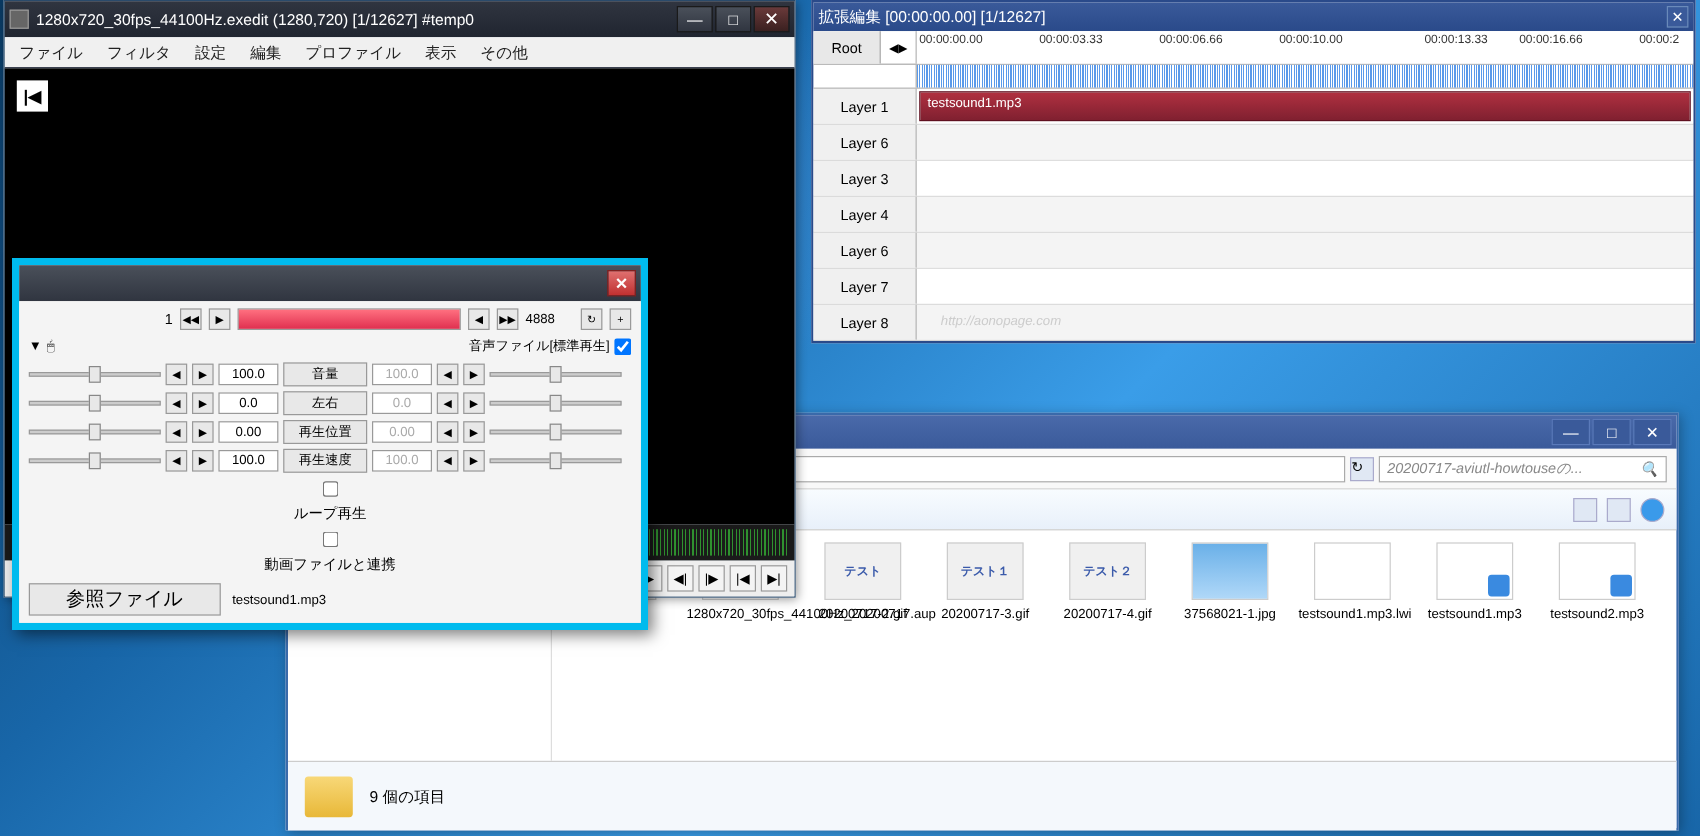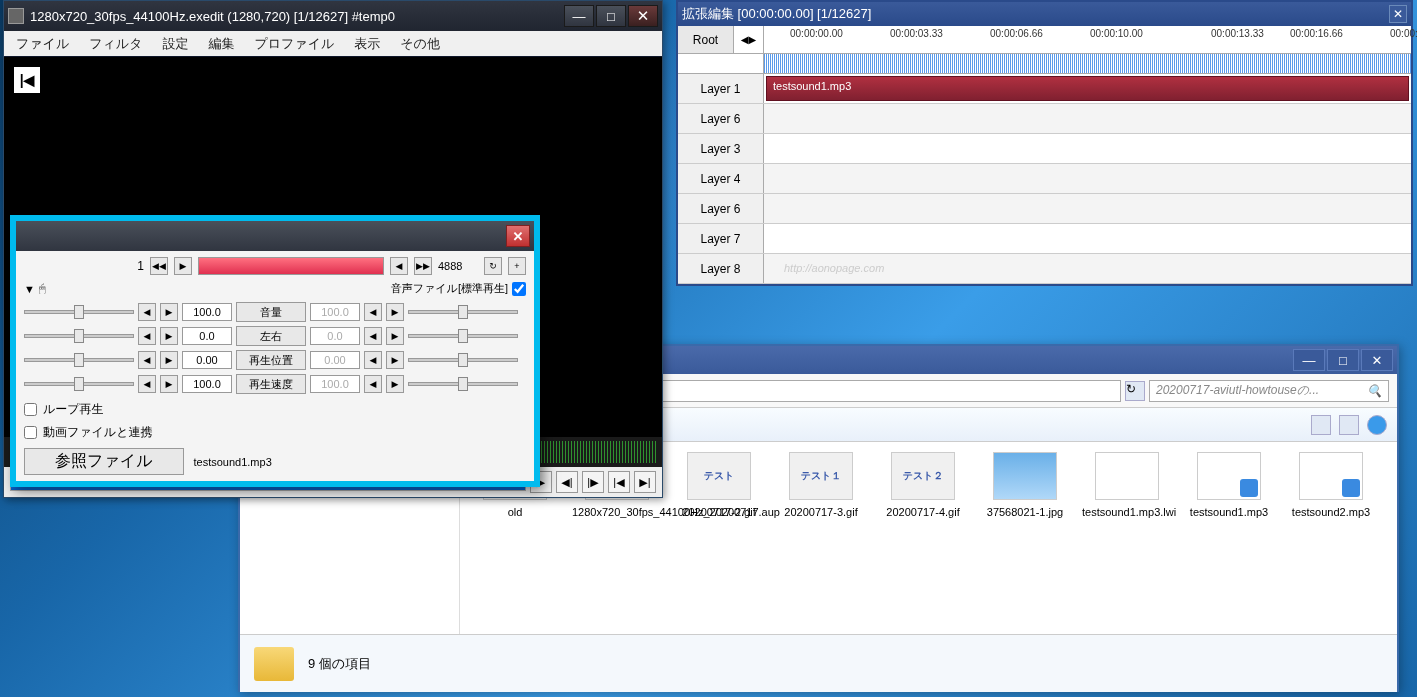--- a/index.html
+++ b/index.html
@@ -39,33 +39,33 @@
 .frame-fill { position: absolute; left: 0; top: 0; bottom: 0; width: 100%; background: linear-gradient(#ff7080, #e03050); }
 .type-row { display: flex; align-items: center; gap: 4px; margin-bottom: 6px; font-size: 11px; }
 .type-row input[type=checkbox] { width: 14px; height: 14px; cursor: pointer; }
 .param-row { display: flex; align-items: center; gap: 4px; margin-bottom: 4px; }
 .mini-slider { width: 110px; height: 18px; position: relative; }
 .mini-track { position: absolute; top: 50%; left: 0; right: 0; height: 4px; background: #ccc; border: 1px solid #999; margin-top: -2px; }
 .mini-thumb { position: absolute; top: 2px; width: 10px; height: 14px; background: #e8e8e8; border: 1px solid #888; }
 .val-box { width: 50px; height: 18px; background: #fff; border: 1px solid #999; text-align: center; font-size: 11px; line-height: 16px; }
 .val-box.gray { color: #aaa; }
 .name-btn { width: 70px; height: 20px; background: #e8e8e8; border: 1px solid #999; text-align: center; cursor: pointer; font-size: 11px; line-height: 18px; }
-.check-row { display: flex; align-items: center; gap: 6px; padding: 3px 0; font-size: 12px; }
+.check-row { display: flex; align-items: center; gap: 6px; padding: 3px 0; font-size: 12px; flex-direction: column; }
 .file-row { display: flex; align-items: center; gap: 10px; padding-top: 4px; }
 .file-btn { padding: 2px 30px; background: #e8e8e8; border: 1px solid #999; cursor: pointer; font-size: 16px; }
 
 
 .timeline-window { position: absolute; left: 676px; top: 0; width: 737px; background: #fcfcfc; border: 2px solid #2a4a8a; }
 .tl-titlebar { background: linear-gradient(#3a5a9a, #2a4a8a); height: 24px; display: flex; align-items: center; color: #fff; font-size: 13px; padding: 0 4px; }
 .tl-close { margin-left: auto; width: 18px; height: 18px; background: #3a5a9a; border: 1px solid #6a8aba; display: flex; align-items: center; justify-content: center; cursor: pointer; font-size: 12px; }
 .tl-body { background: #fff; }
 .tl-header { display: flex; height: 28px; border-bottom: 1px solid #aaa; }
 .root-btn { width: 56px; background: #e8e8e8; border-right: 1px solid #aaa; display: flex; align-items: center; justify-content: center; font-size: 12px; cursor: pointer; }
 .scale-hdr { width: 30px; border-right: 1px solid #aaa; display: flex; align-items: center; justify-content: center; font-size: 10px; }
-.ruler { flex: 1; position: relative; background: #fff; margin-left: 24px; }
+.ruler { flex: 1; position: relative; background: #fff; }
 .ruler-tick { position: absolute; top: 2px; font-size: 10px; color: #333; }
 .audio-scale { display: flex; height: 20px; border-bottom: 1px solid #aaa; }
 .scale-spacer { width: 86px; border-right: 1px solid #aaa; }
 .scale-vis { flex: 1; background: repeating-linear-gradient(90deg, #5a9aea 0 1px, transparent 1px 2px); }
 .layer-row { display: flex; height: 30px; border-bottom: 1px solid #ccc; }
 .layer-label { width: 86px; border-right: 1px solid #aaa; background: #f0f0f0; display: flex; align-items: center; justify-content: center; font-size: 12px; cursor: pointer; }
 .layer-track { flex: 1; background: #fff; position: relative; }
 .layer-track.alt { background: #f4f4f4; }
 .audio-clip { position: absolute; left: 2px; top: 2px; right: 2px; bottom: 2px; background: linear-gradient(#b03040, #802030); color: #fff; font-size: 11px; padding: 3px 6px; border: 1px solid #601020; cursor: pointer; }
 .watermark { color: #ccc; font-size: 11px; padding: 8px 0 0 20px; font-style: italic; }

